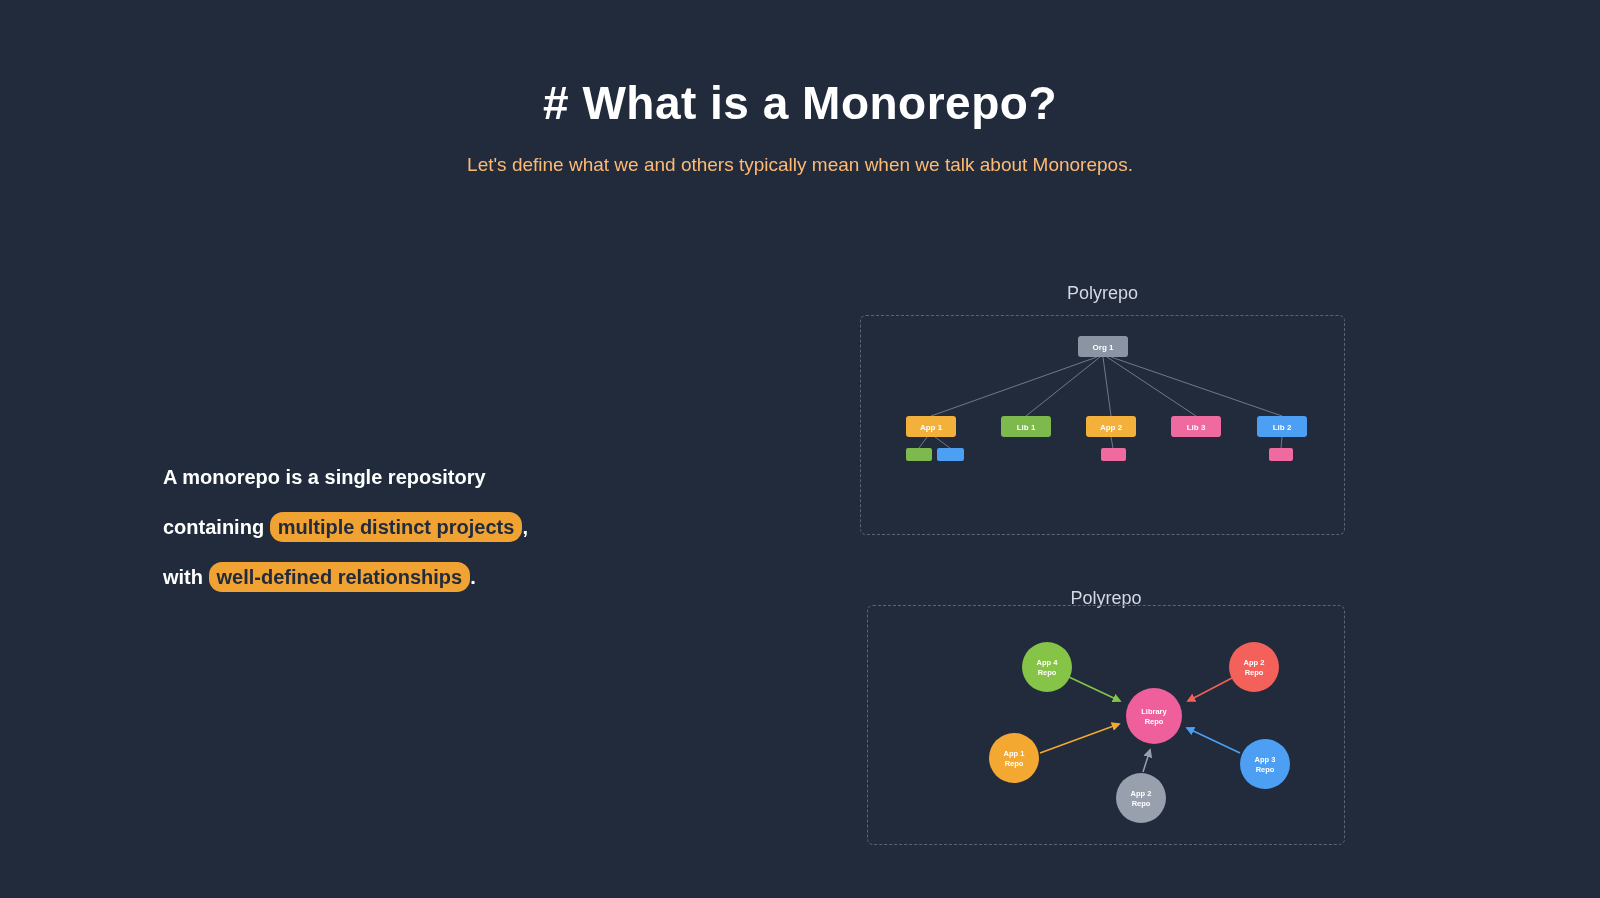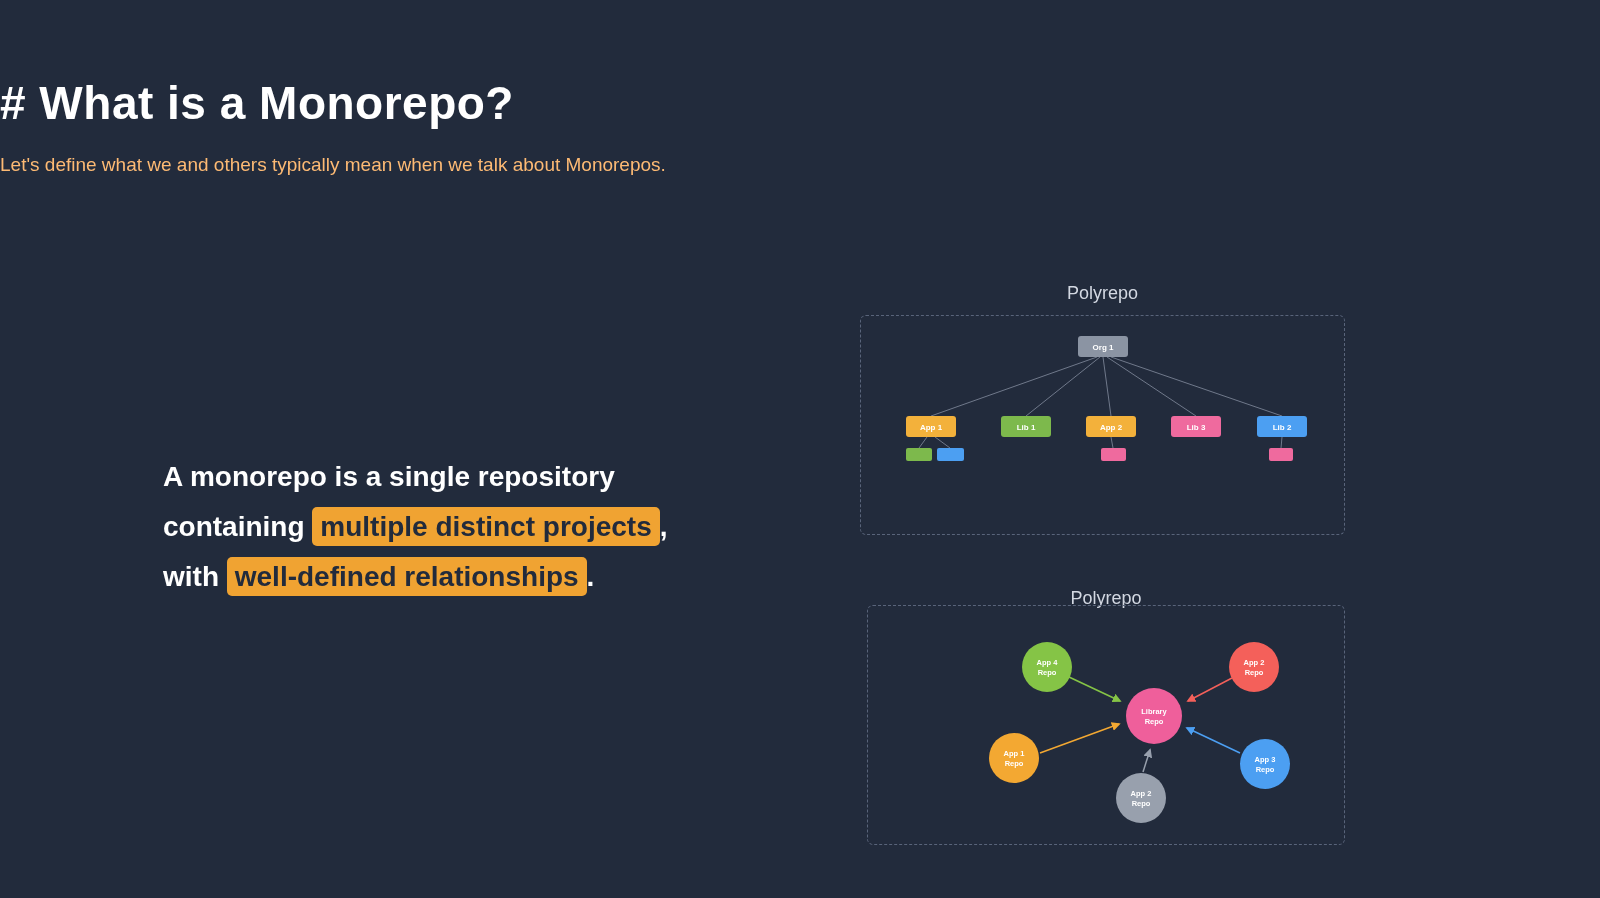--- a/index.html
+++ b/index.html
@@ -8,32 +8,32 @@
 
   .page {
     position: relative;
     width: 1600px;
     height: 898px;
     background: var(--bg, #222b3c);
     overflow: hidden;
   }
 
   
-  .header { position: absolute; top: 76px; left: 0; width: 100%; text-align: left; }
+  .header { position: absolute; top: 76px; left: 0; width: 100%; text-align: center; }
   .title { color: #ffffff; font-size: 46px; font-weight: bold; letter-spacing: 0.5px; }
   .subtitle { margin-top: 24px; color: #fdba74; font-size: 19px; font-weight: normal; }
 
   
   .left { position: absolute; left: 163px; top: 452px; width: 650px; }
-  .definition { color: #ffffff; font-size: 28px; font-weight: bold; line-height: 50px; }
+  .definition { color: #ffffff; font-size: 20px; font-weight: bold; line-height: 50px; }
   .definition mark {
     background: var(--highlight, #f0a332);
     color: #222b3c;
     padding: 4px 8px;
-    border-radius: 5px;
+    border-radius: 13px;
     font-weight: bold;
   }
   .note { margin-top: 16px; color: #c5cbd8; font-size: 16.5px; line-height: 29px; width: 610px; }
 
   
   .diagram-title { position: absolute; color: #d3d8e2; font-size: 18px; text-align: center; }
   .mono-title { top: 283px; left: 860px; width: 485px; }
   .poly-title { top: 572px; left: 867px; width: 478px; margin-top: 16px; }
 
   .diagram-box {

